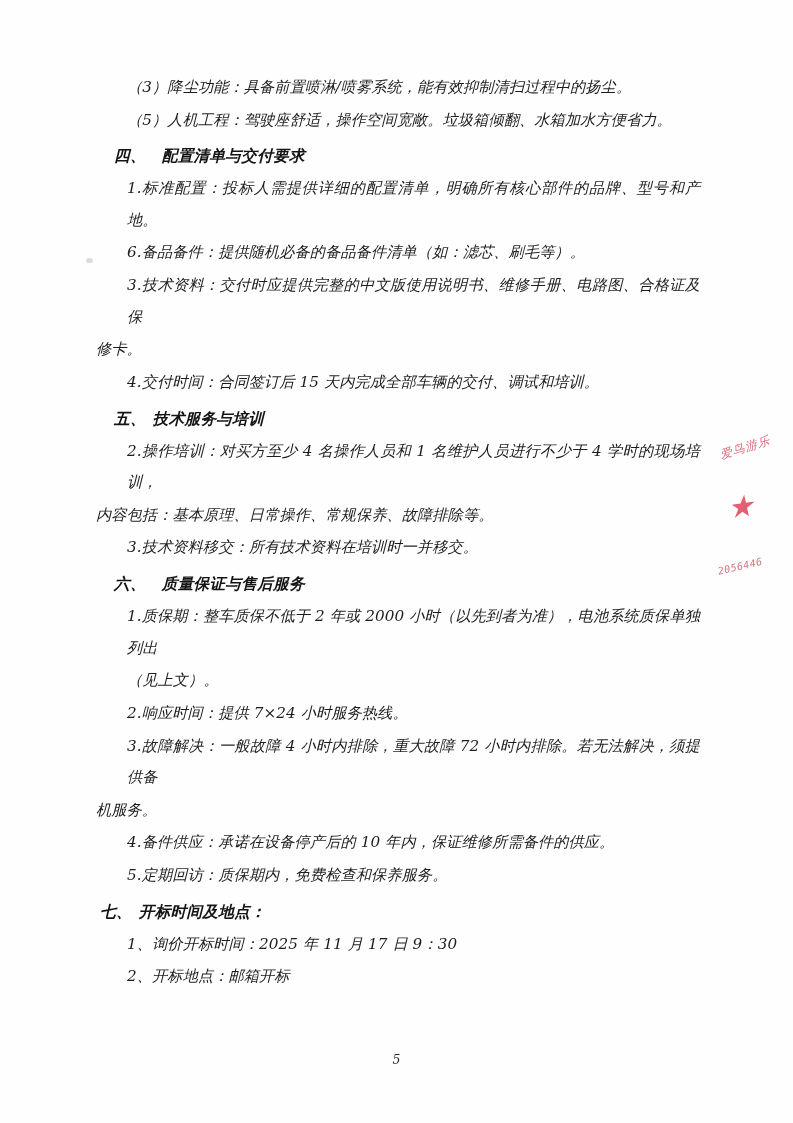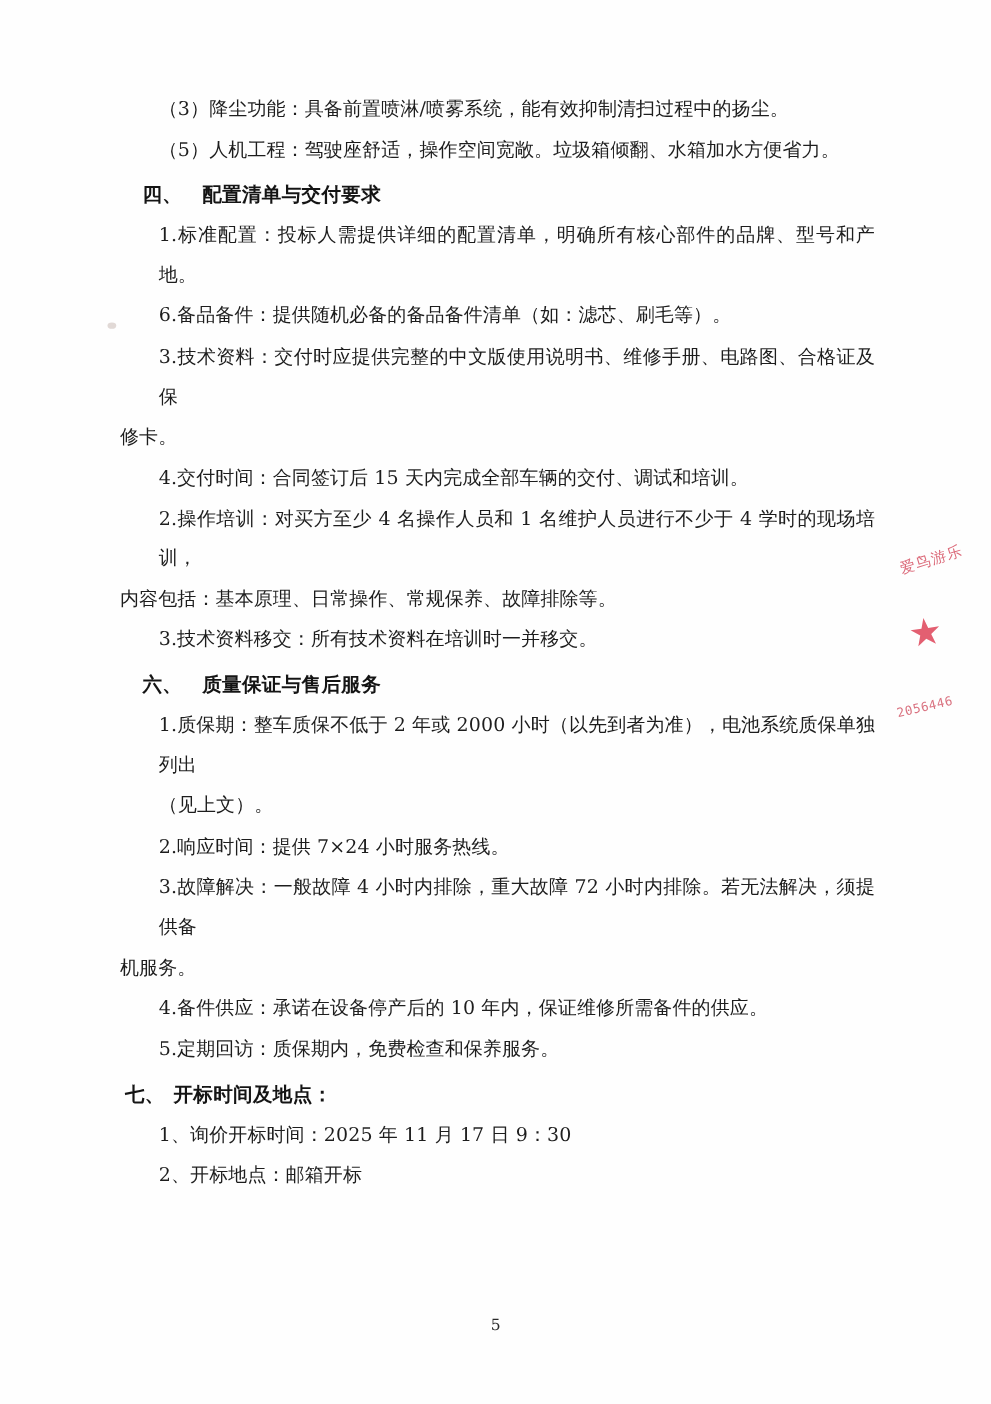--- a/index.html
+++ b/index.html
@@ -10,20 +10,21 @@
   body {
     font-family: "DejaVu Serif", "Liberation Serif", serif;
     color: #1a1a1a;
   }
   .page {
     position: relative;
     width: 793px;
     height: 1123px;
     background: #fefefe;
     overflow: hidden;
+    font-style: italic;
   }
   .content {
     position: absolute;
     left: 96px;
     top: 72px;
     width: 604px;
   }
   .para {
     font-size: 15.2px;
     line-height: 2.08;
@@ -133,20 +134,21 @@
     <p class="para indent2">（5）人机工程：驾驶座舒适，操作空间宽敞。垃圾箱倾翻、水箱加水方便省力。</p>
 
     <p class="heading indent1"><span>四、</span><span class="gap"></span><span>配置清单与交付要求</span></p>
 
     <p class="para indent2">1.标准配置：投标人需提供详细的配置清单，明确所有核心部件的品牌、型号和产地。</p>
     <p class="para indent2">6.备品备件：提供随机必备的备品备件清单（如：滤芯、刷毛等）。</p>
     <p class="para indent2">3.技术资料：交付时应提供完整的中文版使用说明书、维修手册、电路图、合格证及保</p>
     <p class="para">修卡。</p>
     <p class="para indent2">4.交付时间：合同签订后 15 天内完成全部车辆的交付、调试和培训。</p>
 
+    <p class="heading indent1 tight"><span>五、</span><span class="gap"></span><span>技术服务与培训</span></p>
 
     <p class="para indent2">2.操作培训：对买方至少 4 名操作人员和 1 名维护人员进行不少于 4 学时的现场培训，</p>
     <p class="para">内容包括：基本原理、日常操作、常规保养、故障排除等。</p>
     <p class="para indent2">3.技术资料移交：所有技术资料在培训时一并移交。</p>
 
     <p class="heading indent1"><span>六、</span><span class="gap"></span><span>质量保证与售后服务</span></p>
 
     <p class="para indent2">1.质保期：整车质保不低于 2 年或 2000 小时（以先到者为准），电池系统质保单独列出</p>
     <p class="para indent2">（见上文）。</p>
     <p class="para indent2">2.响应时间：提供 7×24 小时服务热线。</p>

